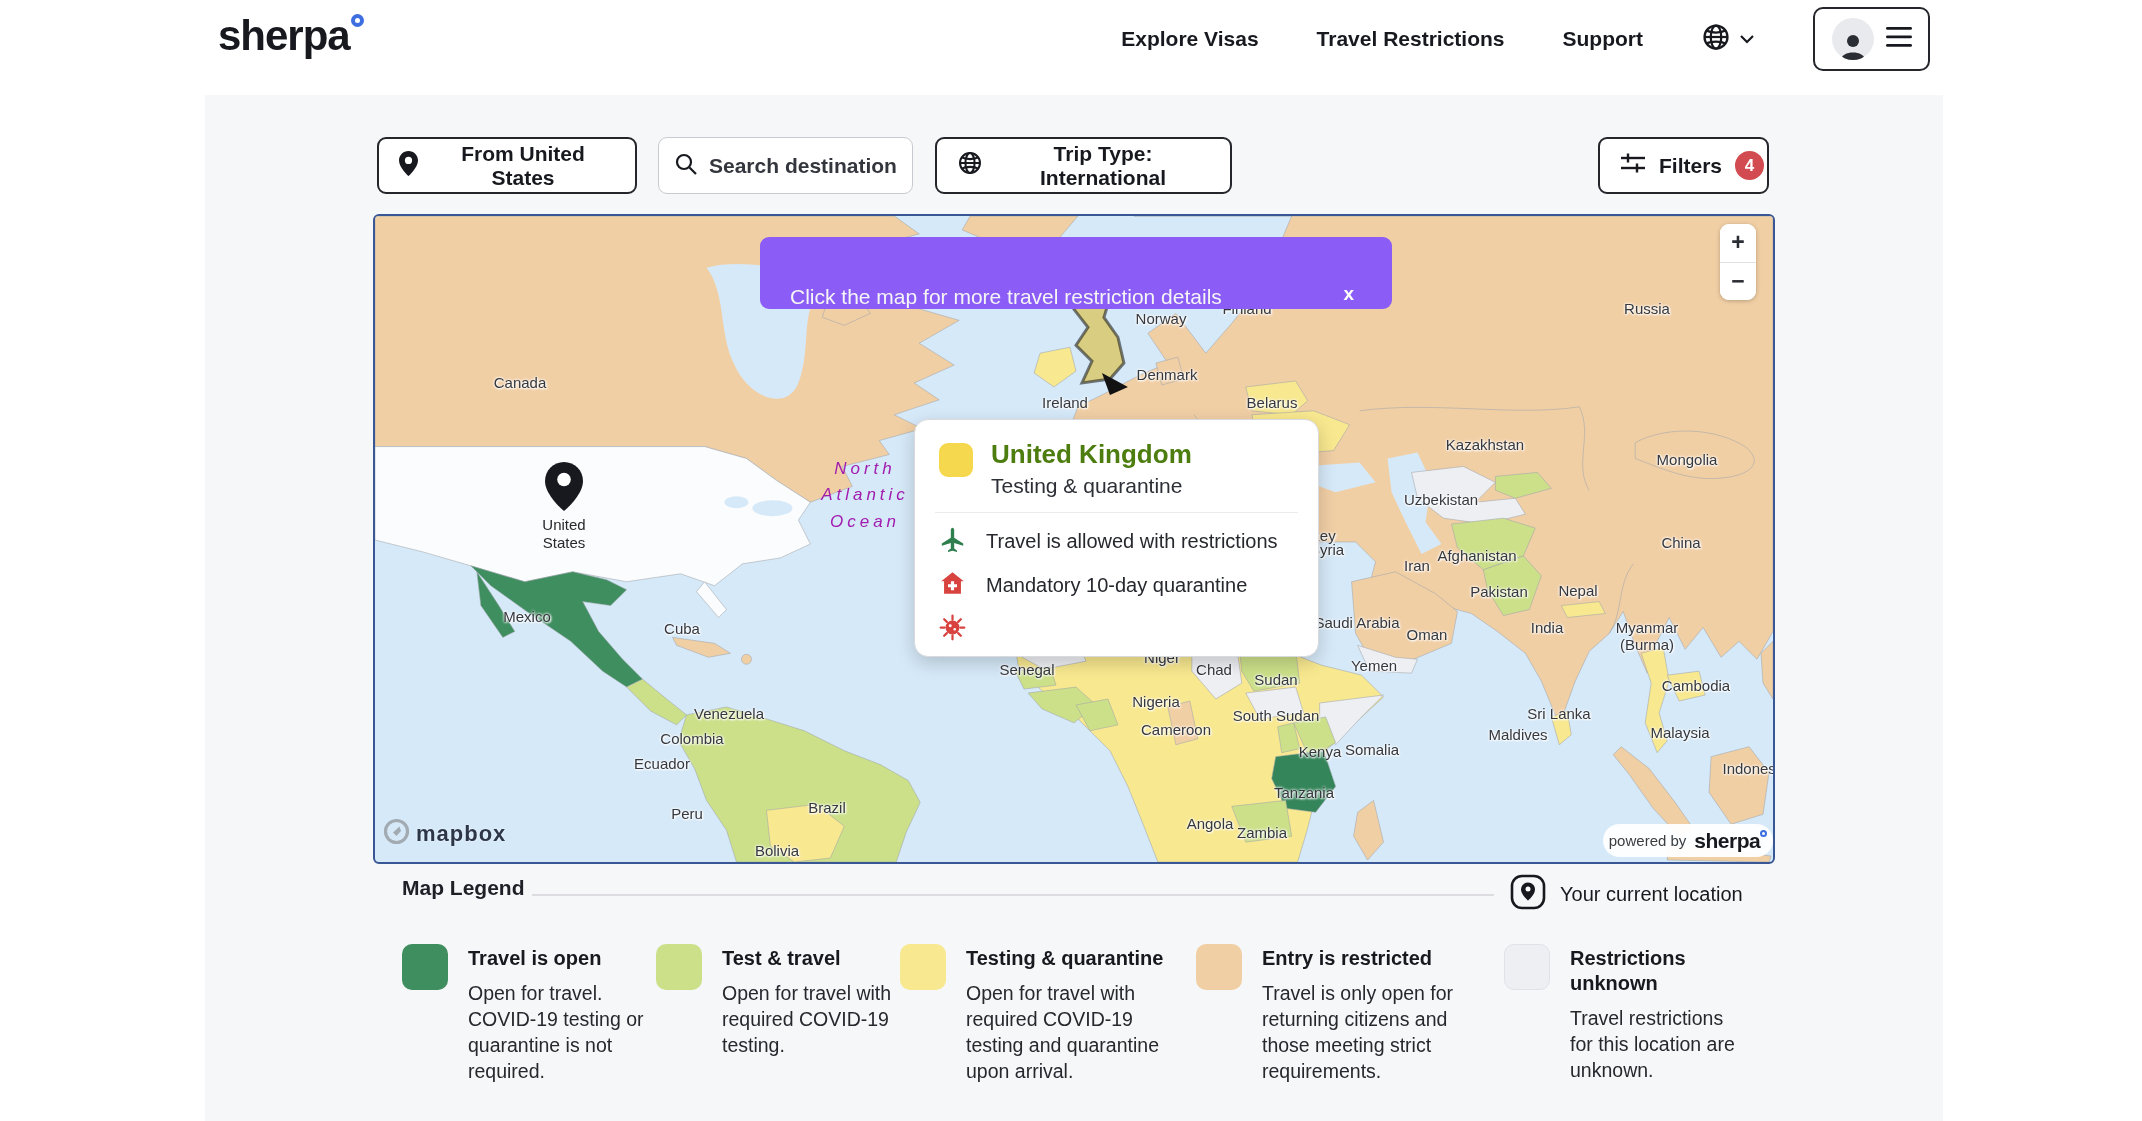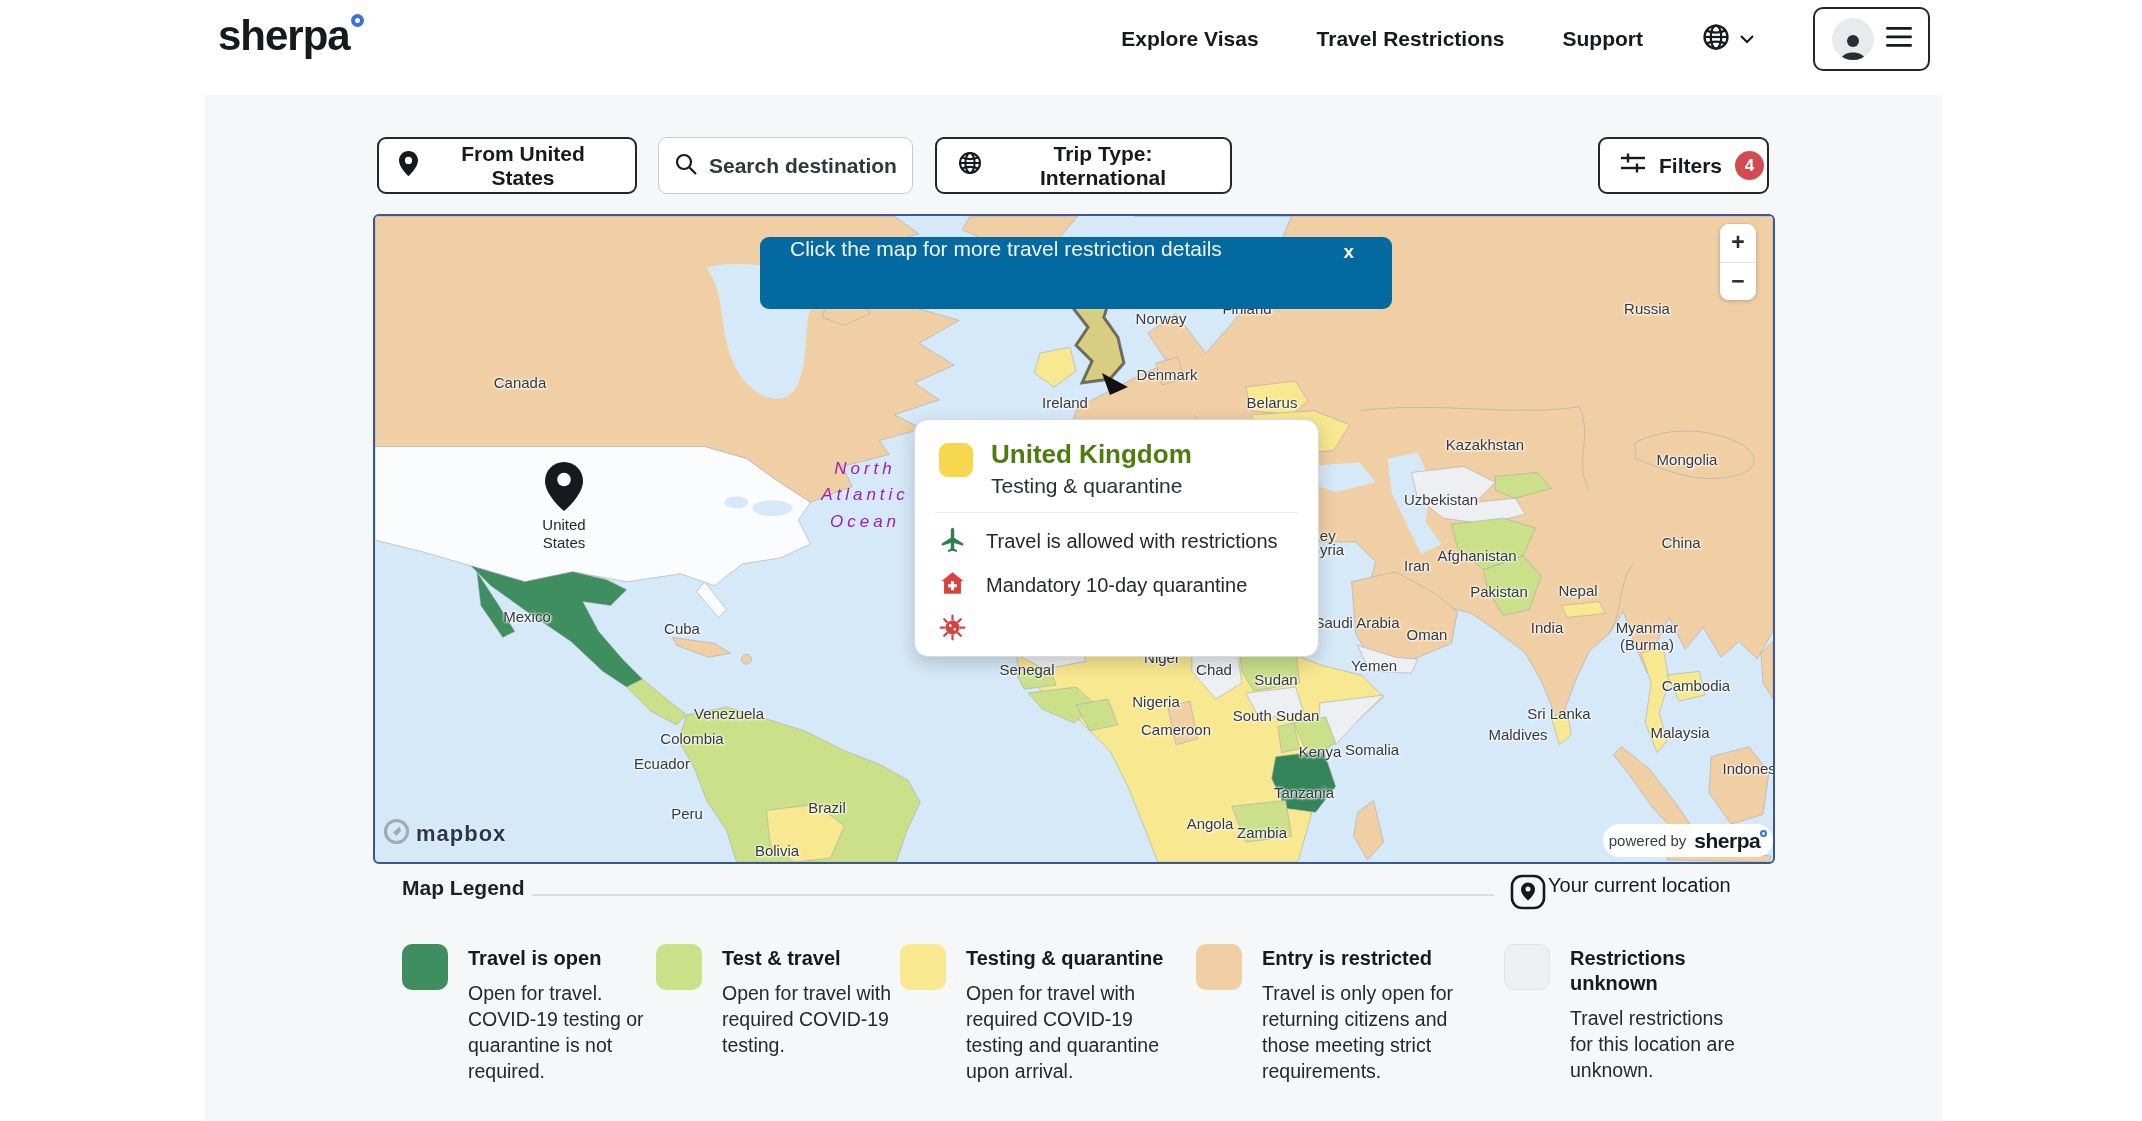--- a/index.html
+++ b/index.html
@@ -46,21 +46,21 @@
     text-shadow:0 0 3px #fff,0 0 3px #fff,1px 1px 2px #fff; }
   .country-label.wrap { white-space:normal; max-width:92px; text-align:center; line-height:1.15; }
   .ocean-label { position:absolute; left:432px; top:240px; width:116px; z-index:4;
     font-style:italic; font-size:17px; letter-spacing:4px; line-height:1.55;
     color:#a21caf; text-align:center; }
   .marker { position:absolute; left:170px; top:246px; z-index:10; }
   .marker-label { position:absolute; left:152px; top:300px; width:74px; z-index:10;
     font-size:15px; font-weight:500; color:#26282e; text-align:center; line-height:1.2;
     text-shadow:0 0 3px #fff,0 0 3px #fff; }
   .toast { position:absolute; left:385px; top:21px; width:632px; height:72px; z-index:30;
-    background:#0369a1; border-radius:9px; display:flex; align-items:flex-start;
+    background:#8b5cf6; border-radius:9px; display:flex; align-items:flex-end;
     justify-content:space-between; padding:0 30px; }
   .toast .msg { color:#f5f5f5; font-size:21px; font-weight:500; }
   .toast .close { color:#fff; font-size:19px; font-weight:600; cursor:pointer; padding:4px 8px; }
   .zoomctl { position:absolute; left:1345px; top:8px; width:36px; height:76px; z-index:30;
     background:#fff; border-radius:9px; box-shadow:0 1px 4px rgba(0,0,0,.25);
     display:flex; flex-direction:column; overflow:hidden; }
   .zoomctl button { flex:1; border:none; background:#fff; font-size:23px; font-weight:700;
     color:#2a2d33; cursor:pointer; line-height:1; }
   .zoomctl .sep { height:1px; background:#e2e2e6; }
   .popup { position:absolute; left:539px; top:203px; width:405px; height:238px; z-index:40;
@@ -82,21 +82,21 @@
     justify-content:center; gap:8px; }
   .powered .pb { font-size:15px; color:#3a3d42; }
   .powered .brand { font-size:21px; font-weight:700; color:#17191f; letter-spacing:-.5px; }
   .powered .ring { display:inline-block; width:7px; height:7px; border:2px solid #3d6fe0;
     border-radius:50%; vertical-align:top; margin-top:1px; }
 
   
   .legend-title { position:absolute; left:402px; top:876px; font-size:21px; font-weight:600; }
   .legend-divider { position:absolute; left:532px; top:894px; width:962px; height:2px;
     background:#dcdce1; }
-  .curloc { position:absolute; left:1510px; top:874px; display:flex; gap:2px; }
+  .curloc { position:absolute; left:1510px; top:874px; display:flex; align-items:center; gap:14px; }
   .curloc .lbl { font-size:20px; font-weight:500; color:#17191f; }
   .legend-item { position:absolute; top:944px; }
   .legend-swatch { position:absolute; left:0; top:0; width:46px; height:46px; border-radius:10px; }
   .legend-swatch.bordered { border:1px solid #dfe2e8; }
   .legend-text { position:absolute; left:66px; top:2px; }
   .legend-text .t { font-size:20px; font-weight:600; color:#17191f; line-height:1.25; }
   .legend-text .d { font-size:19.5px; color:#26282e; line-height:26px; margin-top:9px; }
   .li1 { left:402px; } .li1 .d{width:186px;}
   .li2 { left:656px; } .li2 .d{width:175px;}
   .li3 { left:900px; } .li3 .d{width:205px;}

